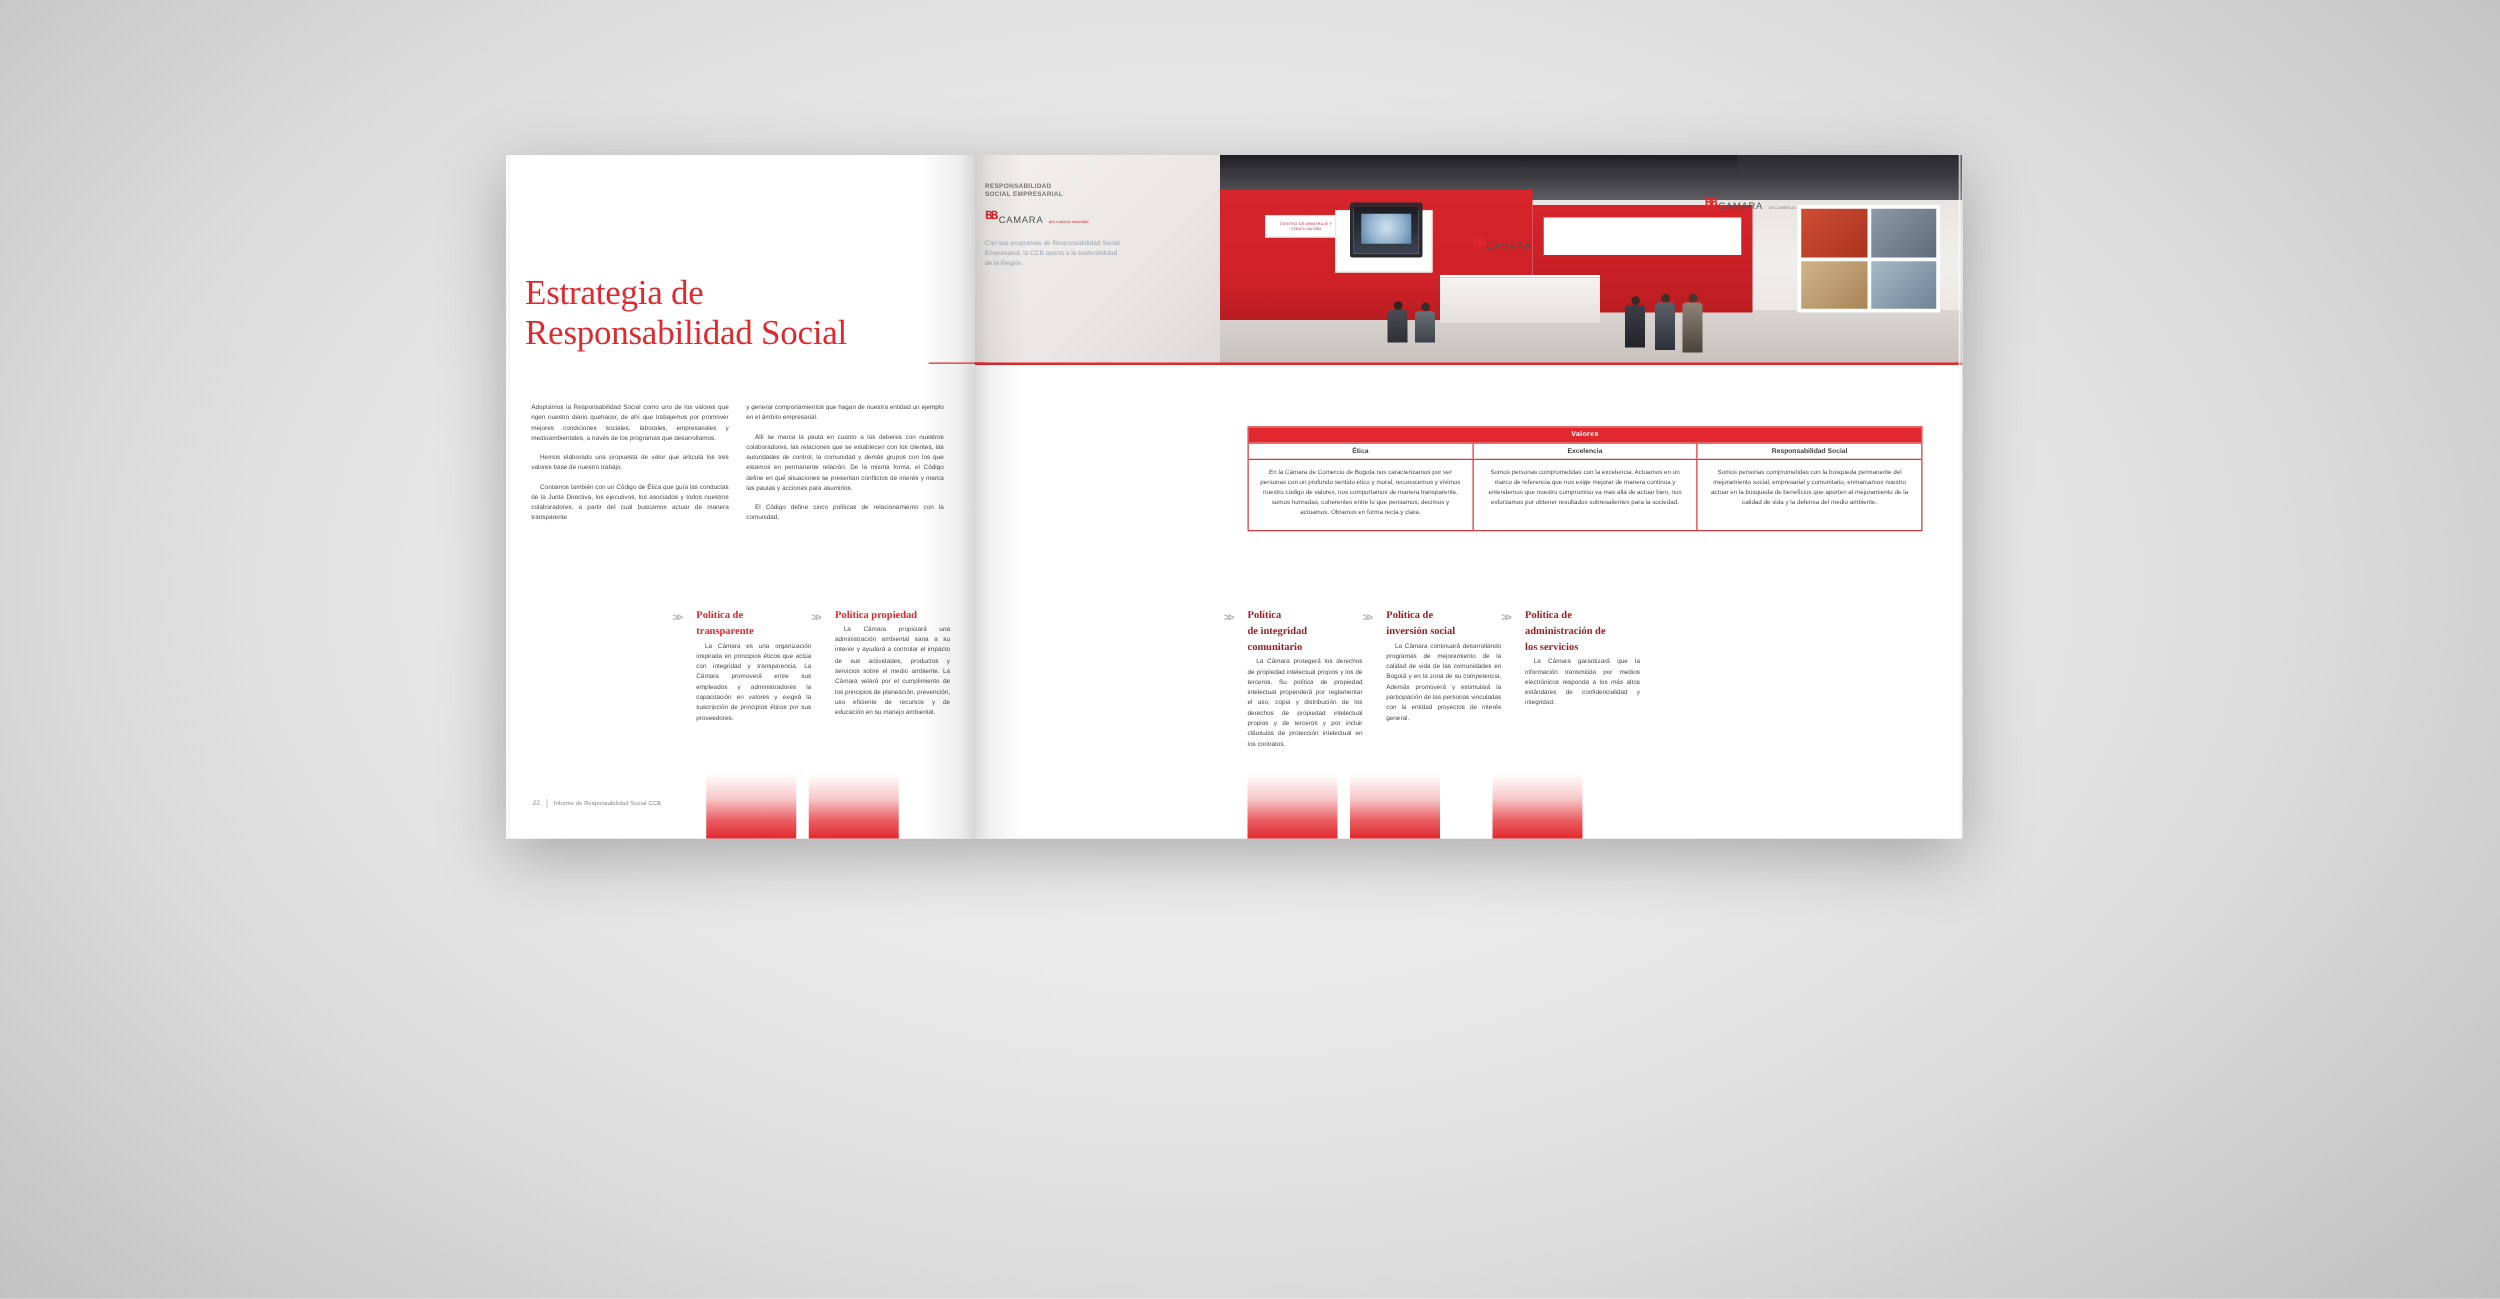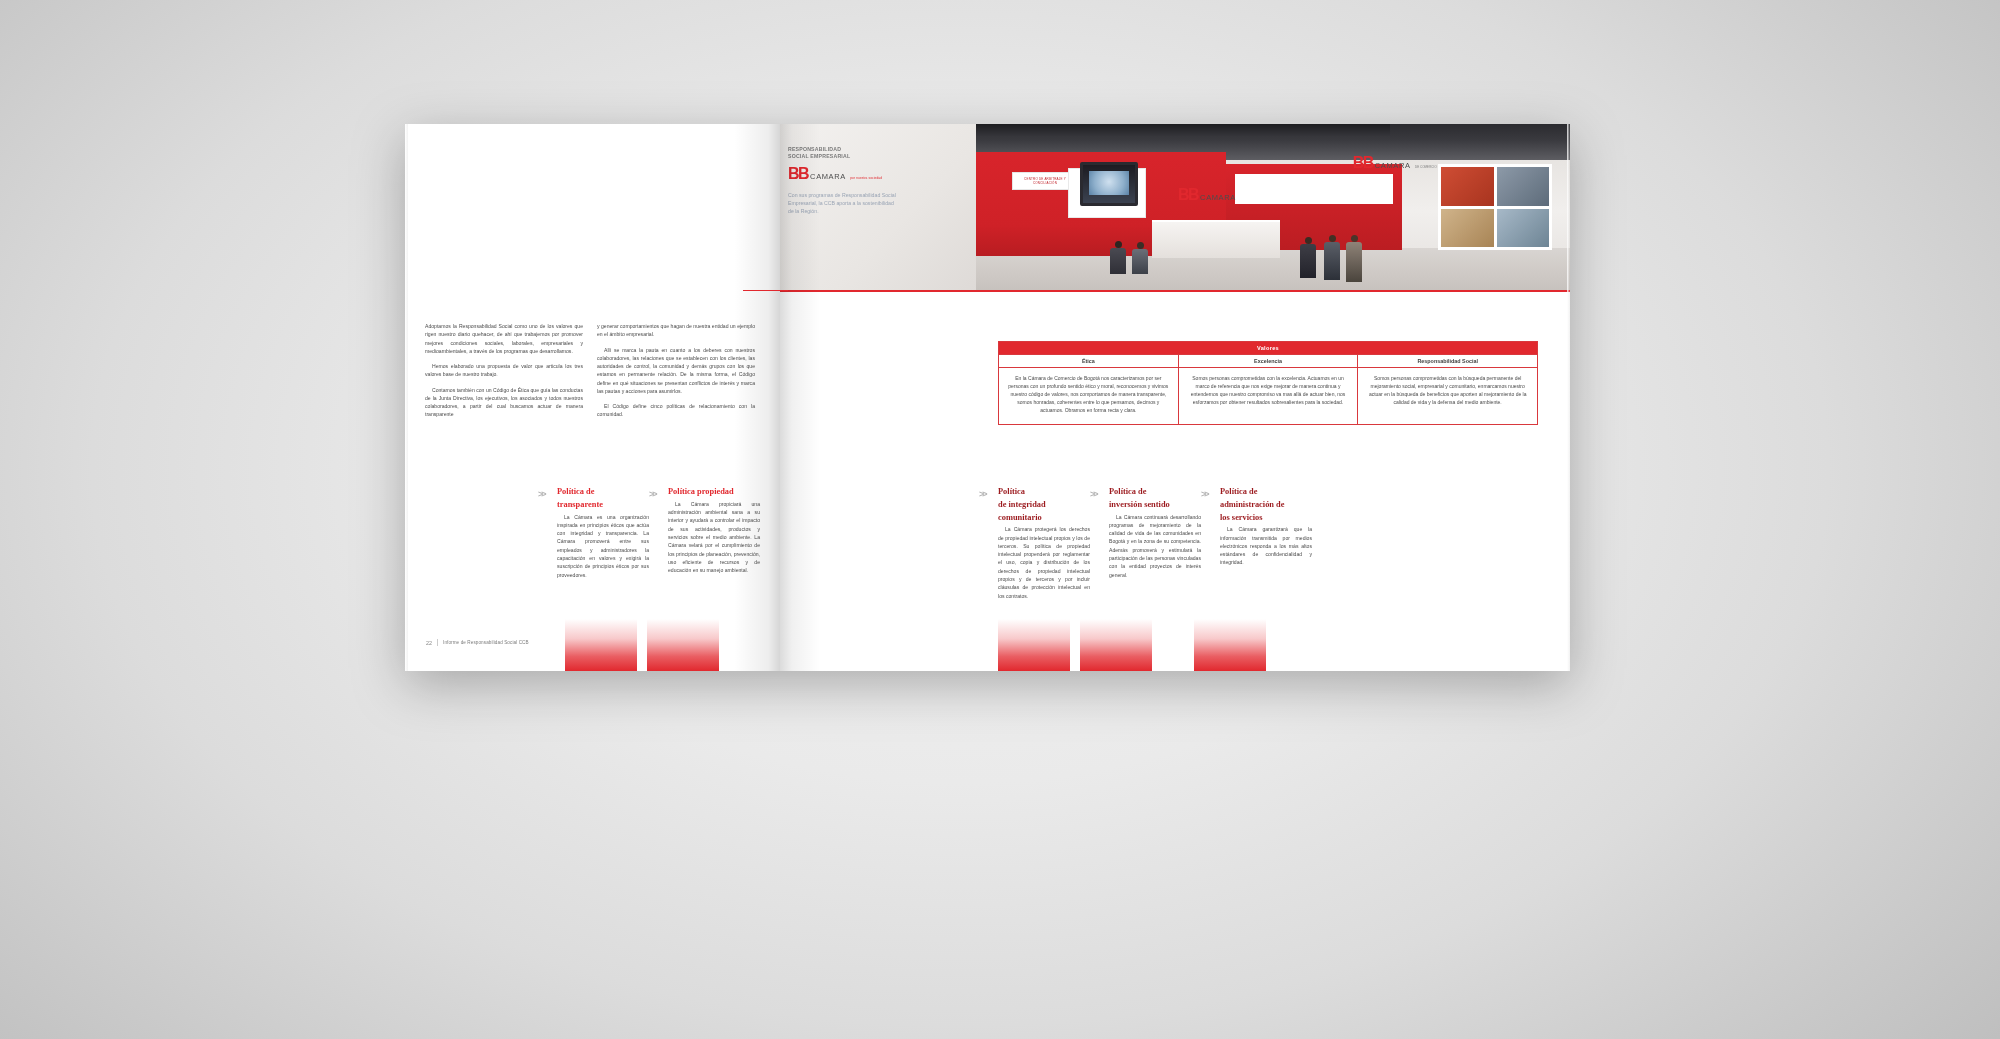--- a/index.html
+++ b/index.html
@@ -210,23 +210,23 @@
     line-height: 1.55;
     color: #9aa5b5;
   }
   .camara-logo {
     display: flex;
     align-items: center;
     gap: 2px;
   }
   .camara-logo .mark {
     color: #e1282e;
-    font-family: Liberation Sans, sans-serif;
+    font-family: Liberation Mono, monospace;
     font-weight: bold;
-    font-size: 16px;
+    font-size: 10px;
     letter-spacing: -1.5px;
   }
   .camara-logo .words .w1 {
     font-family: Liberation Sans, sans-serif;
     font-size: 7.5px;
     color: #4d4d4d;
     letter-spacing: .6px;
     line-height: 1;
   }
   .camara-logo .words .w2 {
@@ -372,20 +372,24 @@
 </style>
 </head>
 <body>
 
 <div id="spread">
 
   <div class="page" id="page-left">
 
     <div id="spread-edge-left"></div>
 
+    <div id="title-block">
+      <div class="doc-title">Estrategia de</div>
+      <div class="doc-title">Responsabilidad Social</div>
+    </div>
 
     <div class="body-cols">
       <div class="bcol">
         <p class="ni">Adoptamos la Responsabilidad Social como uno de los valores que rigen nuestro diario quehacer, de ahí que trabajemos por promover mejores condiciones sociales, laborales, empresariales y medioambientales, a través de los programas que desarrollamos.</p>
         <p>Hemos elaborado una propuesta de valor que articula los tres valores base de nuestro trabajo.</p>
         <p>Contamos también con un Código de Ética que guía las conductas de la Junta Directiva, los ejecutivos, los asociados y todos nuestros colaboradores, a partir del cual buscamos actuar de manera transparente</p>
       </div>
       <div class="bcol">
         <p class="ni">y generar comportamientos que hagan de nuestra entidad un ejemplo en el ámbito empresarial.</p>
         <p>Allí se marca la pauta en cuanto a los deberes con nuestros colaboradores, las relaciones que se establecen con los clientes, las autoridades de control, la comunidad y demás grupos con los que estamos en permanente relación. De la misma forma, el Código define en qué situaciones se presentan conflictos de interés y marca las pautas y acciones para asumirlos.</p>
@@ -518,21 +522,21 @@
       <span class="policy-arrows">&gt;&gt;</span>
       <div class="policy-title dark">Política</div>
       <div class="policy-title dark">de integridad</div>
       <div class="policy-title dark">comunitario</div>
       <p>La Cámara protegerá los derechos de propiedad intelectual propios y los de terceros. Su política de propiedad intelectual propenderá por reglamentar el uso, copia y distribución de los derechos de propiedad intelectual propios y de terceros y por incluir cláusulas de protección intelectual en los contratos.</p>
     </div>
 
     <div class="policy" id="pol-inversion">
       <span class="policy-arrows">&gt;&gt;</span>
       <div class="policy-title dark">Política de</div>
-      <div class="policy-title dark">inversión sentido</div>
+      <div class="policy-title dark">inversión social</div>
       <p>La Cámara continuará desarrollando programas de mejoramiento de la calidad de vida de las comunidades en Bogotá y en la zona de su competencia. Además promoverá y estimulará la participación de las personas vinculadas con la entidad proyectos de interés general.</p>
     </div>
 
     <div class="policy" id="pol-virtualizacion">
       <span class="policy-arrows">&gt;&gt;</span>
       <div class="policy-title dark">Política de</div>
       <div class="policy-title dark">administración de</div>
       <div class="policy-title dark">los servicios</div>
       <p>La Cámara garantizará que la información transmitida por medios electrónicos responda a los más altos estándares de confidencialidad y integridad.</p>
     </div>

